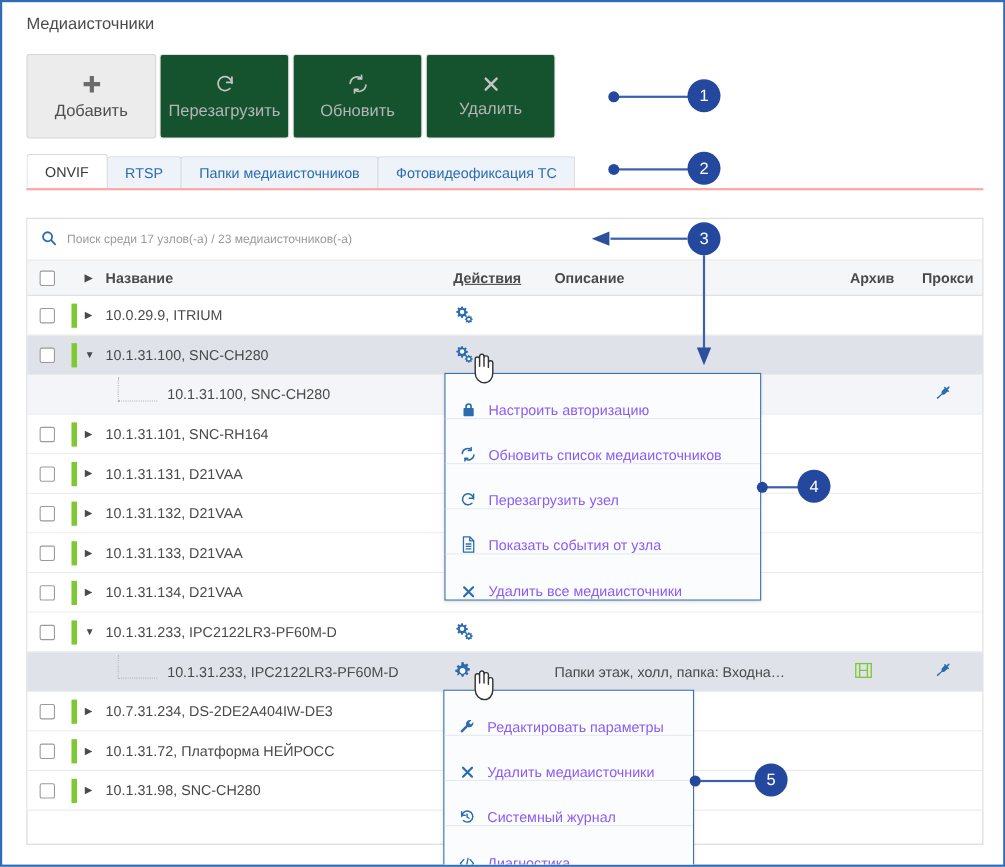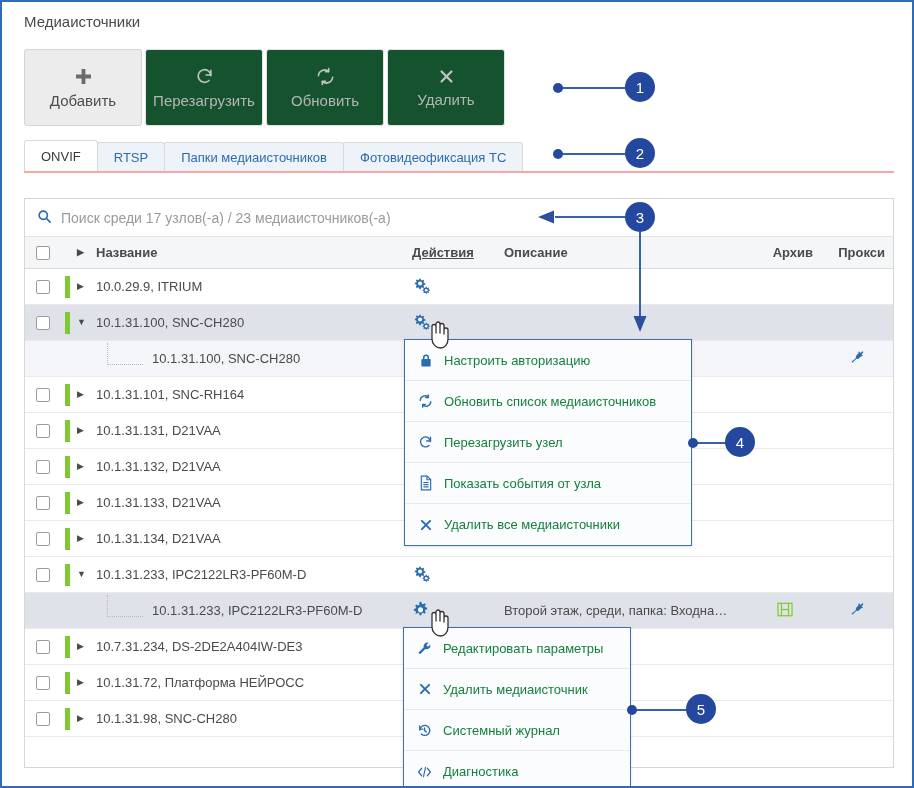--- a/index.html
+++ b/index.html
@@ -78,21 +78,21 @@
     width:870px; height:570px;
     border:1px solid #d7d7d7;
     background:#fff;
   }
   .searchbar {
     height:38px; display:flex; align-items:center;
     padding-left:12px; gap:9px;
     border-bottom:1px solid #e3e3e3;
     background:#fff;
   }
-  .searchbar .placeholder { color:#9a9a9a; font-size:14px; }
+  .searchbar .placeholder { color:#9a9a9a; font-size:11px; }
 
   .thead {
     display:flex; align-items:center;
     height:32px;
     background:#f5f6f8;
     border-bottom:1px solid #dcdcdc;
     font-weight:bold; font-size:13px; color:#4a4a4a;
   }
   .col-chk   { width:36px; display:flex; justify-content:center; align-items:center; flex:none;}
   .col-status{ width:12px; flex:none; display:flex; justify-content:center;}
@@ -135,23 +135,23 @@
 
   
   .ctxmenu {
     position:absolute;
     background:#fbfcfd;
     border:1px solid #3c6fad;
     z-index:40;
     box-shadow:0 1px 3px rgba(0,0,0,.12);
   }
   .ctxitem {
-    display:flex; align-items:center; gap:11px;
+    display:flex; align-items:flex-end; gap:11px;
     height:41px; padding:0 16px 0 13px;
-    font-size:13px; color:#15803d;
+    font-size:13px; color:#8b5cf6;
     border-bottom:1px solid #e6eaef;
     cursor:pointer; white-space:nowrap;
   }
   .ctxitem:last-child { border-bottom:none; }
   .ctxitem .ico { width:15px; display:flex; justify-content:center; color:#2b6cb0; flex:none;}
 
   
   .badge {
     position:absolute; width:30px; height:30px; border-radius:50%;
     background:#24489e; color:#fff;
@@ -462,21 +462,21 @@
             <span class="treeline"></span>
             <span class="label">10.1.31.233, IPC2122LR3-PF60M-D</span>
           </div>
           <div class="col-act">
             <span class="gear"><svg width="17" height="17" viewBox="0 0 20 20" fill="#2b6cb0">
                 <path d="M8.9 1h2.2l.4 2.1 1.5.63 1.76-1.23 1.56 1.56-1.23 1.76.63 1.5 2.1.4v2.2l-2.1.4-.63 1.5 1.23 1.76-1.56 1.56-1.76-1.23-1.5.63-.4 2.1H8.9l-.4-2.1-1.5-.63-1.76 1.23L3.68 15.2l1.23-1.76-.63-1.5L2.18 11.5V9.3l2.1-.4.63-1.5L3.68 5.64 5.24 4.08 7 5.31l1.5-.63z"></path>
                 <circle cx="10" cy="10.4" r="3" fill="#fff"></circle>
               </svg></span>
           </div>
           <div class="col-desc">
-            <span class="desc-text">Второй этаж, среди, папка: Входна…</span>
+            <span class="desc-text">Папки этаж, холл, папка: Входна…</span>
           </div>
           <div class="col-arch">
             <span><svg width="16" height="15" viewBox="0 0 20 18" fill="none" stroke="#7ec832" stroke-width="1.5">
                 <rect x="1.2" y="1.2" width="17.6" height="15.6"></rect>
                 <line x1="5.6" y1="1.2" x2="5.6" y2="16.8"></line>
                 <line x1="14.4" y1="1.2" x2="14.4" y2="16.8"></line>
                 <line x1="5.6" y1="9" x2="14.4" y2="9"></line>
               </svg></span>
           </div>
           <div class="col-proxy">
@@ -616,21 +616,21 @@
           </svg>
         </span>
         <span>Редактировать параметры</span>
       </div>
       <div class="ctxitem">
         <span class="ico">
           <svg width="14" height="14" viewBox="0 0 24 24" stroke="#2b6cb0" stroke-width="3.4" stroke-linecap="round">
             <path d="M5 5l14 14M19 5L5 19"></path>
           </svg>
         </span>
-        <span>Удалить медиаисточник</span>
+        <span>Удалить медиаисточники</span>
       </div>
       <div class="ctxitem">
         <span class="ico">
           <svg width="15" height="15" viewBox="0 0 24 24" fill="none" stroke="#2b6cb0" stroke-width="2.1">
             <path d="M4.5 11.5a8 8 0 1 1 2.4 6" stroke-linecap="round"></path>
             <path d="M4.3 4.6v5.2h5.2" stroke-linecap="round" stroke-linejoin="round"></path>
             <path d="M12.2 8v4.4l2.8 1.8" stroke-linecap="round"></path>
           </svg>
         </span>
         <span>Системный журнал</span>

